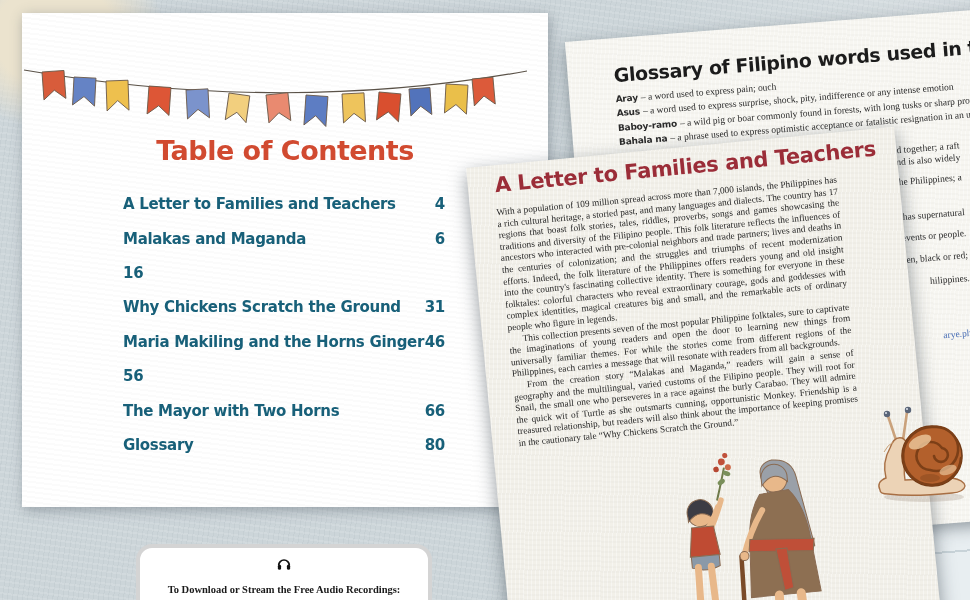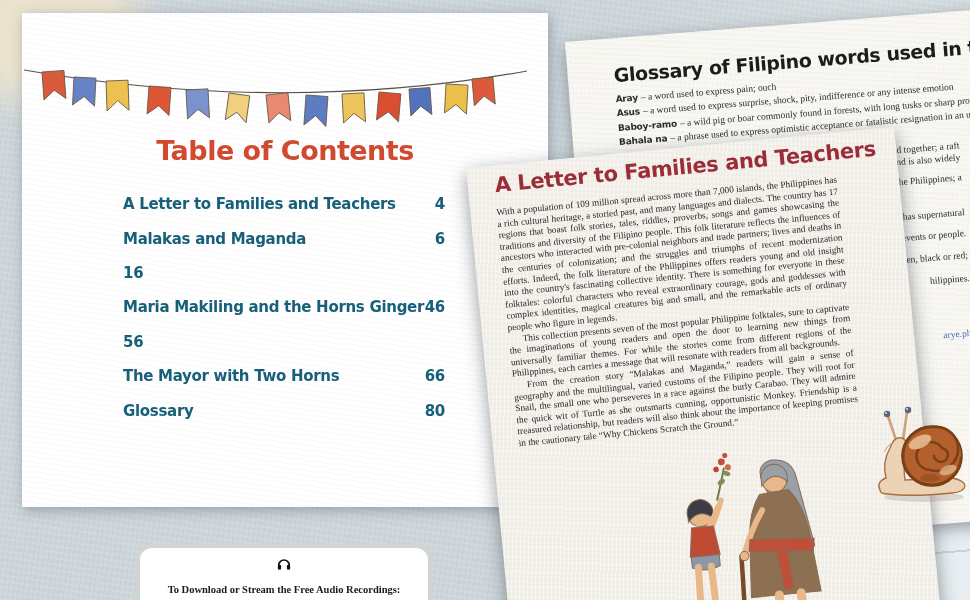--- a/index.html
+++ b/index.html
@@ -196,20 +196,24 @@
           <span>4</span>
         </div>
       <div class="toc-row">
           <span>Malakas and Maganda</span>
           <span>6</span>
         </div>
       <div class="toc-row">
           <span>16</span>
         </div>
       <div class="toc-row">
+          <span>Why Chickens Scratch the Ground</span>
+          <span>31</span>
+        </div>
+      <div class="toc-row">
           <span>Maria Makiling and the Horns Ginger</span>
           <span>46</span>
         </div>
       <div class="toc-row">
           <span>56</span>
         </div>
       <div class="toc-row">
           <span>The Mayor with Two Horns</span>
           <span>66</span>
         </div>

